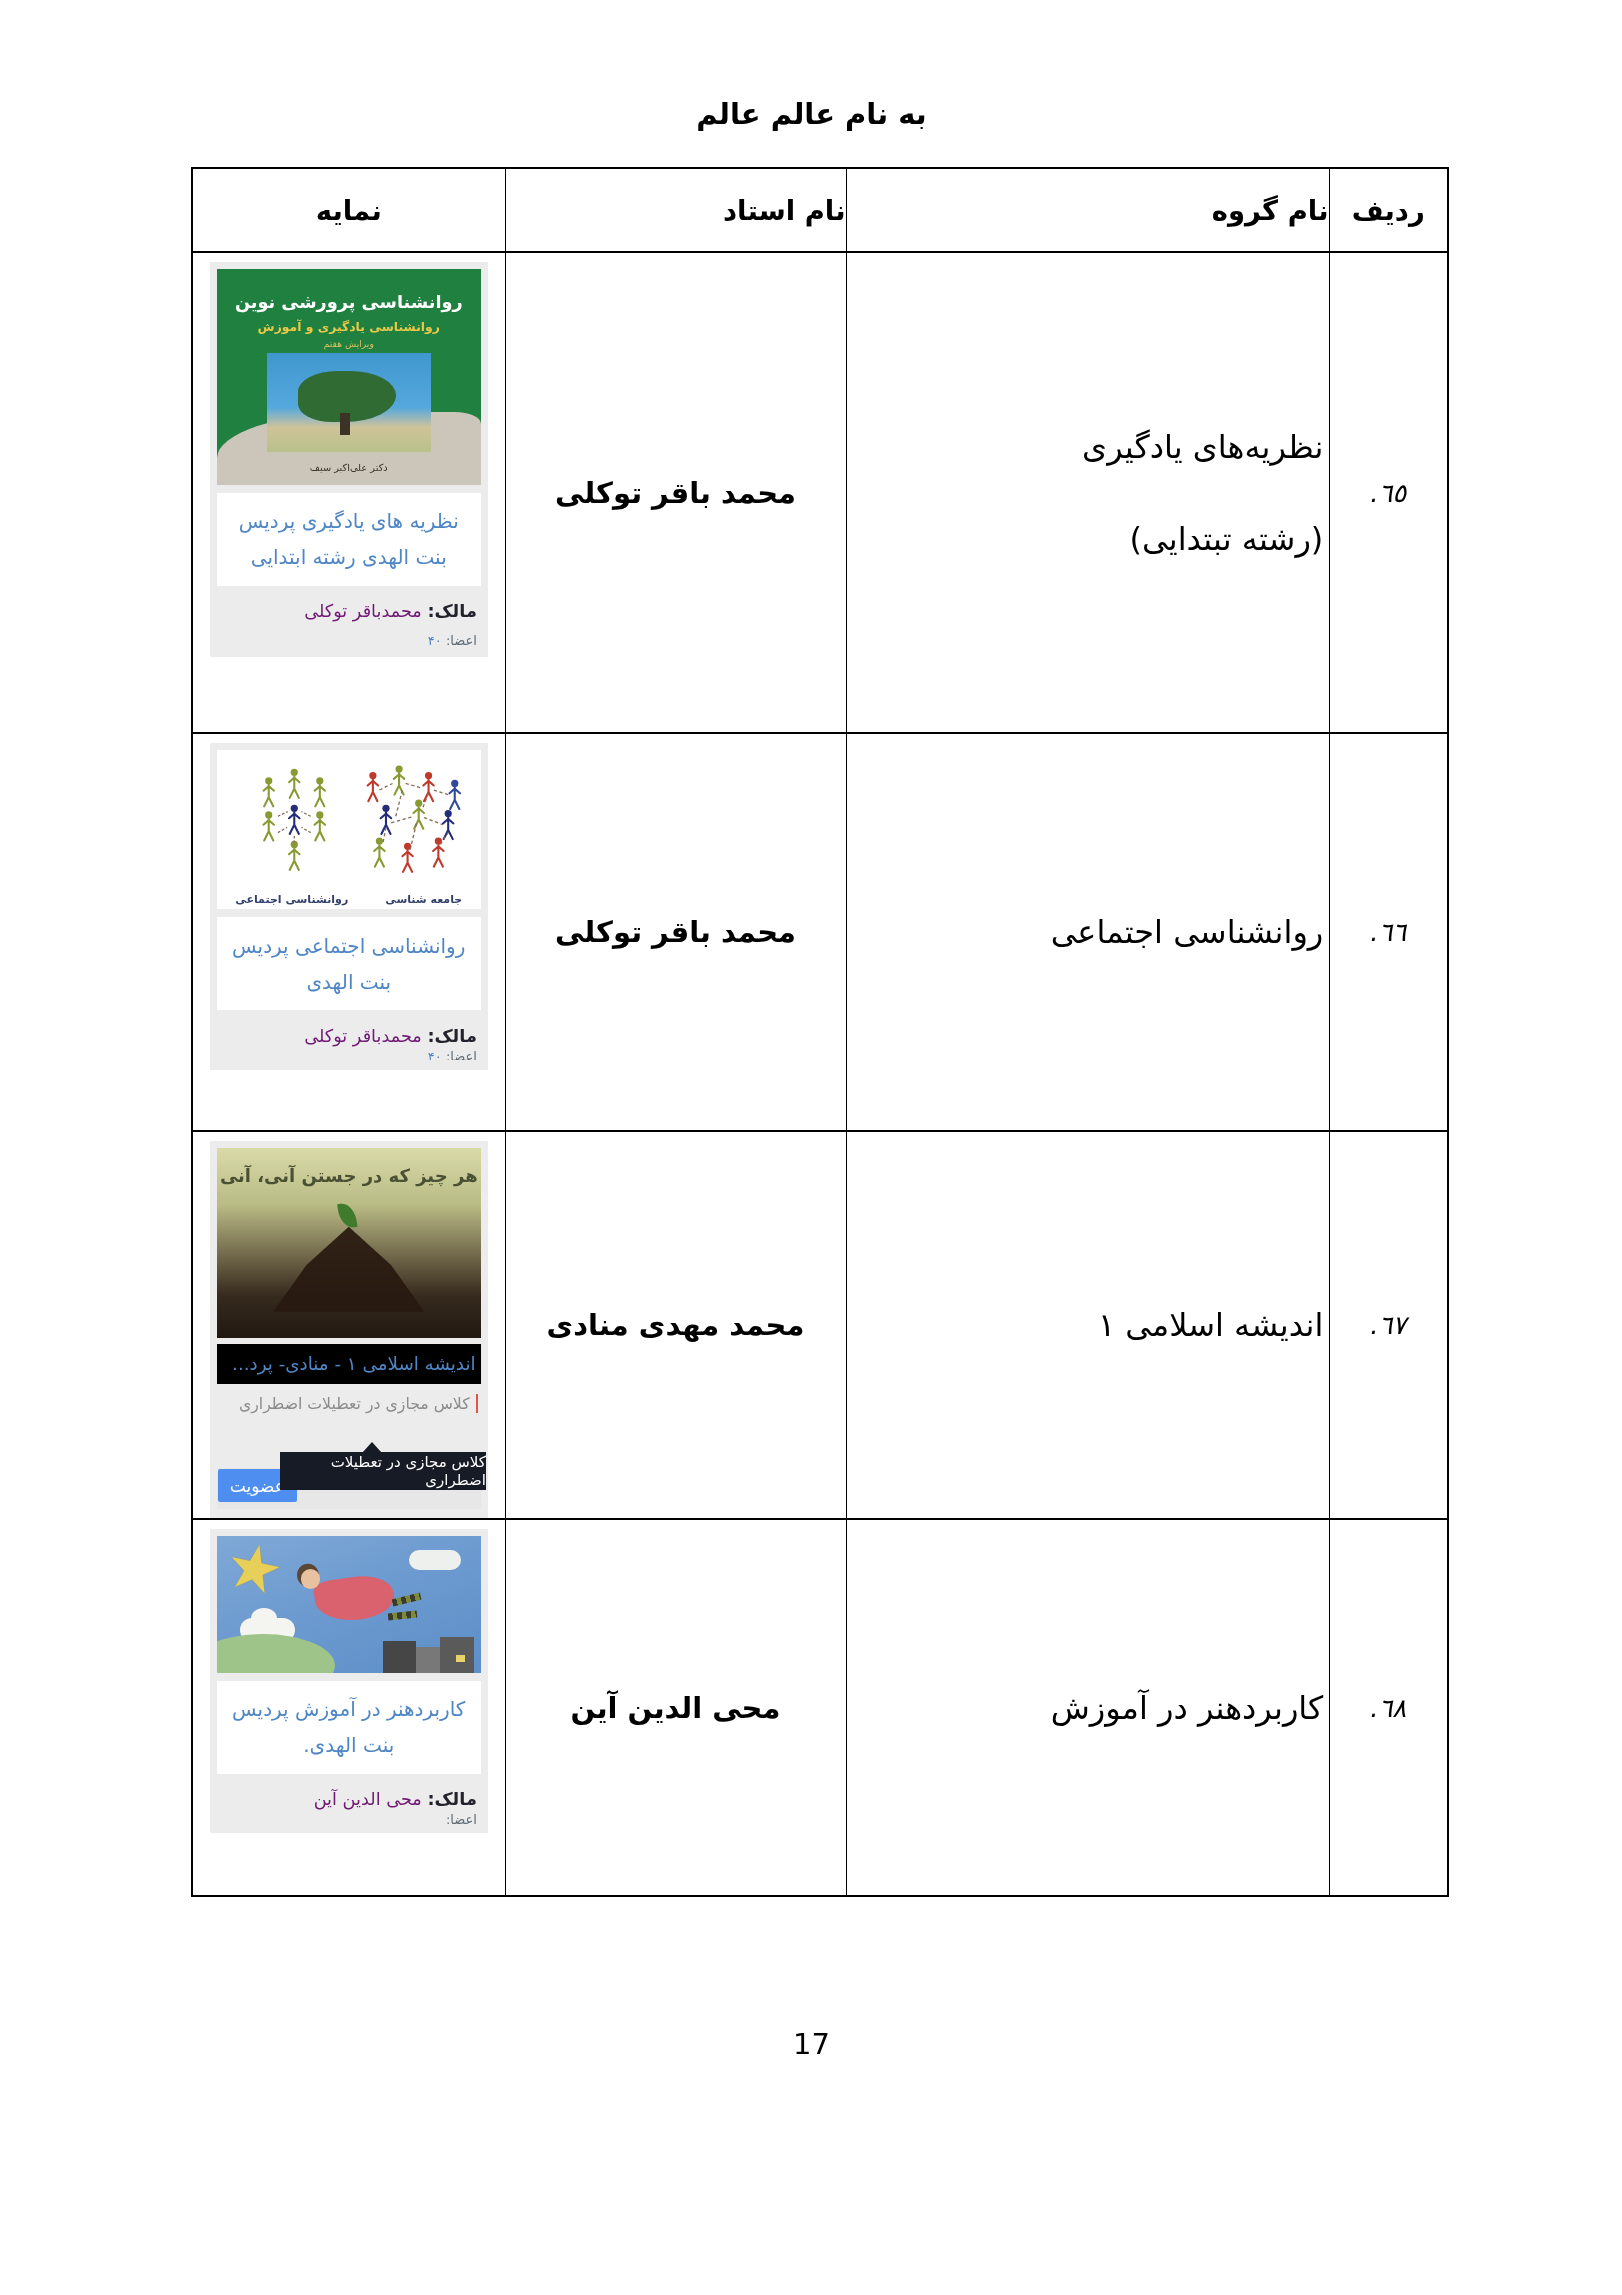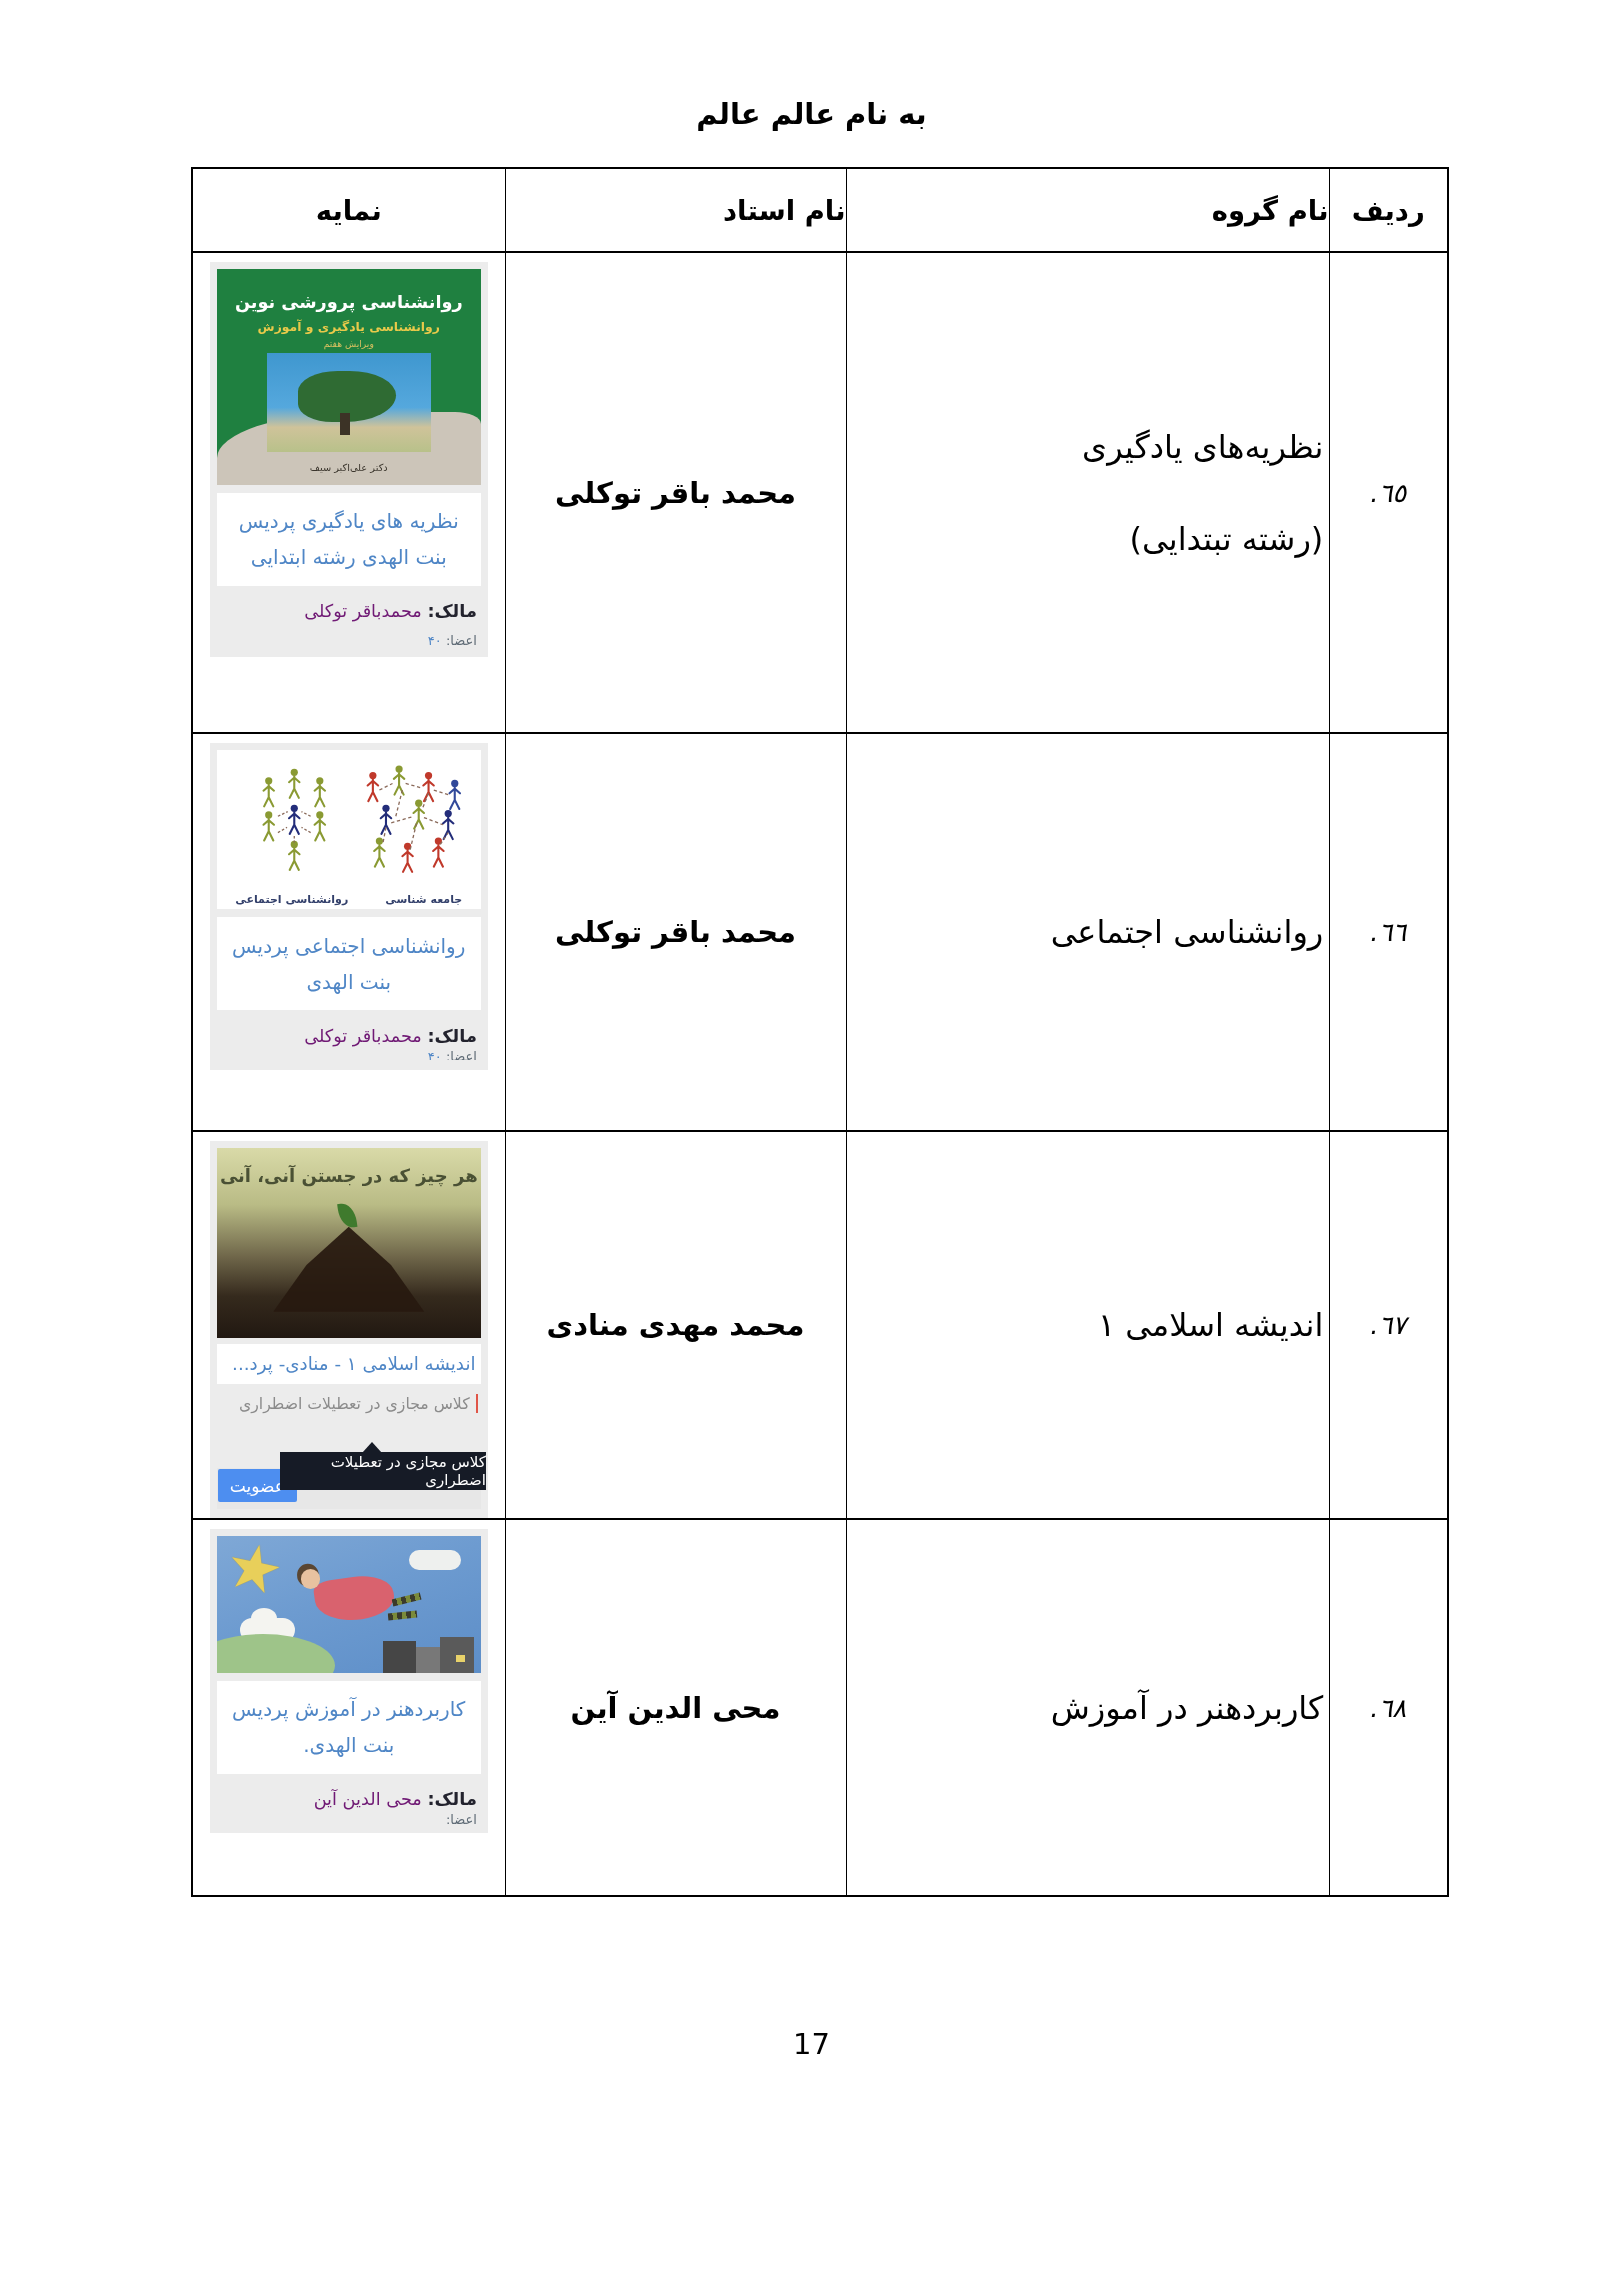--- a/index.html
+++ b/index.html
@@ -96,21 +96,21 @@
   .c3-callig{padding-top:17px;text-align:center;color:#3d442a;font-size:18px;font-weight:bold;opacity:.9;}
   .c3-mound{
     position:absolute;left:50%;transform:translateX(-50%);bottom:26px;width:151px;height:85px;
     background:#27190f;clip-path:polygon(50% 0,78% 45%,100% 100%,0 100%,22% 45%);opacity:.92;
   }
   .c3-leaf{
     position:absolute;left:50%;bottom:110px;width:17px;height:25px;background:#3f7a2d;
     border-radius:0 80% 0 80%;transform:translateX(-60%) rotate(-8deg);
   }
   .c3-title{
-    background:#ffffff;margin-top:6.5px;padding:9.2px 5.2px;text-align:right;color:#4f86c6;
+    background:#000000;margin-top:6.5px;padding:9.2px 5.2px;text-align:right;color:#4f86c6;
     font-size:18.3px;white-space:nowrap;overflow:hidden;
   }
   .c3-desc{
     margin-top:10.5px;margin-right:2.6px;border-right:2.6px solid #e05548;padding-right:6.5px;
     color:#8b8b8b;font-size:15.7px;text-align:right;
   }
   .c3-bottom{position:relative;margin-top:55px;height:41px;background:#e7e7e7;direction:ltr;}
   .join-btn{
     position:absolute;left:1.3px;top:1.3px;background:#4d8ef0;color:#fff;font-size:17px;
     padding:6.5px 11.8px;border-radius:2px;z-index:1;

